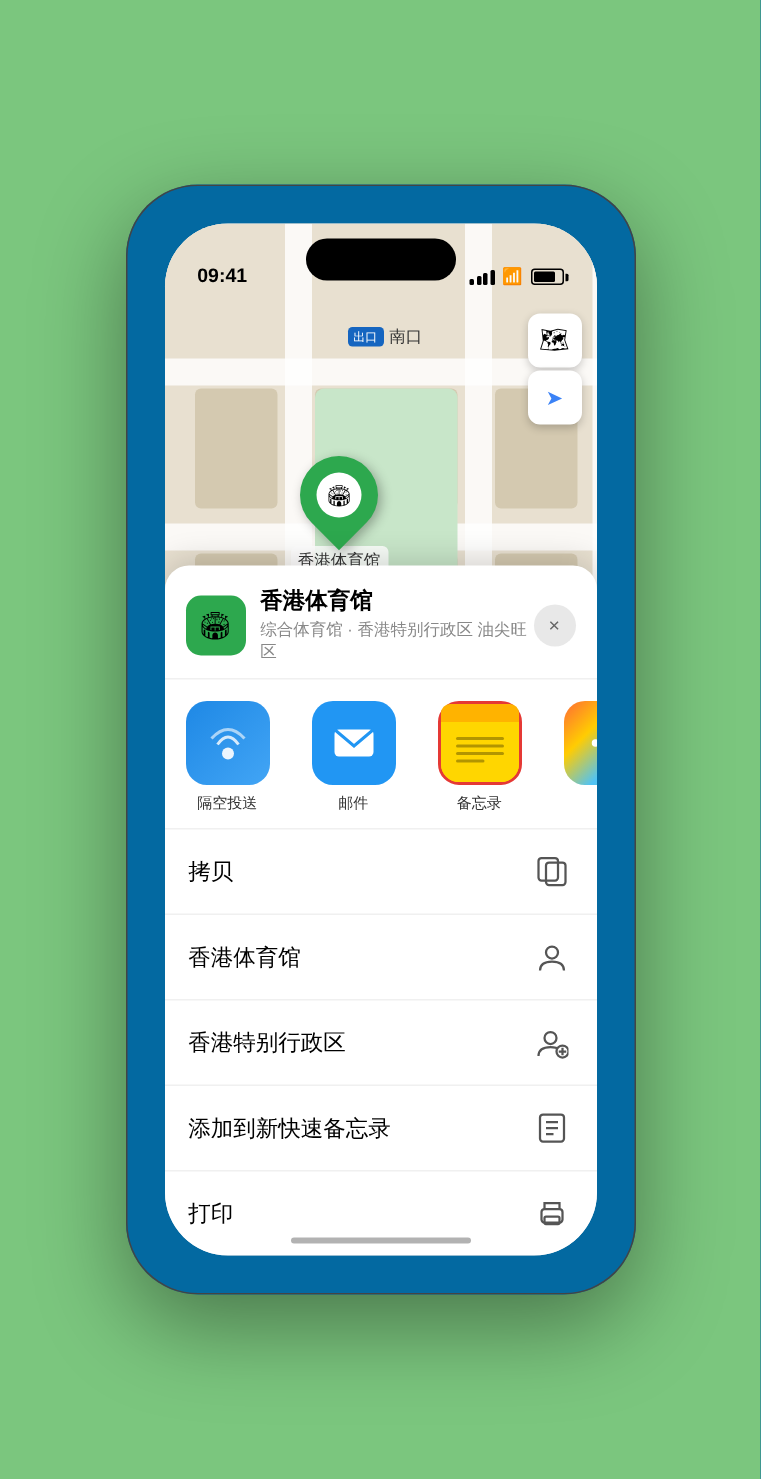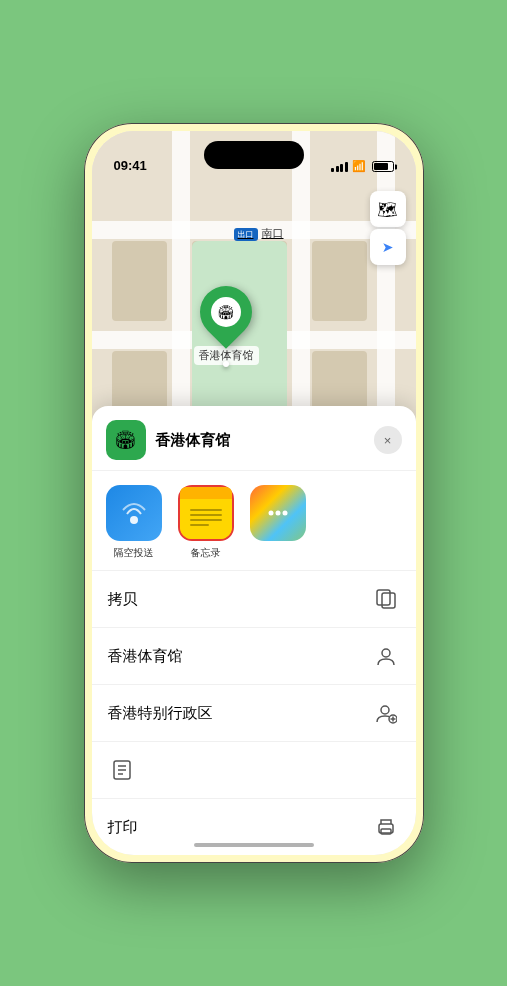--- a/index.html
+++ b/index.html
@@ -9,23 +9,23 @@
       display: flex;
       justify-content: center;
       align-items: center;
       min-height: 100vh;
       font-family: -apple-system, 'SF Pro Display', 'Helvetica Neue', Arial, sans-serif;
     }
 
     .phone-frame {
       width: 340px;
       height: 740px;
-      background: #fef9c3;
+      background: #0369a1;
       border-radius: 48px;
-      padding: 8px;
+      padding: 26px;
       box-shadow: 0 20px 60px rgba(0,0,0,0.4), inset 0 0 0 1px #444;
       position: relative;
     }
 
     .phone-screen {
       width: 100%;
       height: 100%;
       background: #f0f0f0;
       border-radius: 42px;
       overflow: hidden;
@@ -259,21 +259,21 @@
       font-size: 13px;
       color: #666;
       cursor: pointer;
       flex-shrink: 0;
     }
 
     
     .share-icons-row {
       display: flex;
       padding: 14px 10px 10px;
-      gap: 8px;
+      gap: 20px;
       overflow-x: auto;
     }
 
     .share-item {
       display: flex;
       flex-direction: column;
       align-items: center;
       gap: 5px;
       min-width: 64px;
     }
@@ -392,40 +392,38 @@
       position: absolute;
       bottom: -2px;
       left: 50%;
       transform: translateX(-50%);
       box-shadow: 0 2px 4px rgba(0,0,0,0.3);
     }
 
     .south-entrance {
       position: absolute;
       top: 68px;
-      left: 142px;
-      display: flex;
-      align-items: flex-end;
+      left: 122px;
+      display: flex;
+      align-items: center;
       gap: 4px;
-      text-decoration: underline;
     }
 
     .entrance-badge {
       background: #1565c0;
       color: white;
       font-size: 8px;
       padding: 1px 4px;
       border-radius: 3px;
     }
 
     .entrance-label {
       font-size: 11px;
       color: #333;
       font-weight: 500;
-      margin-top: 27px;
     }
   </style>
 </head>
 <body>
 
 <div class="phone-frame">
   <div class="phone-screen">
     <div class="dynamic-island"></div>
 
     <div class="status-bar">
@@ -496,38 +494,48 @@
     </div>
 
     <div class="bottom-sheet">
 
       <div class="sheet-header">
         <div class="venue-icon">
           <span class="venue-icon-inner">🏟</span>
         </div>
         <div class="venue-info">
           <div class="venue-name">香港体育馆</div>
+          <div class="venue-desc">综合体育馆 · 香港特别行政区 油尖旺区</div>
         </div>
         <div class="close-btn">×</div>
       </div>
 
       <div class="share-icons-row">
 
         <div class="share-item">
           <div class="share-icon-wrapper airdrop">
             <svg width="30" height="30" viewBox="0 0 30 30">
               <circle cx="15" cy="22" r="4" fill="white" opacity="0.9"></circle>
               <path d="M8 16 Q15 6 22 16" stroke="white" stroke-width="2" fill="none" opacity="0.8"></path>
               <path d="M4 12 Q15 0 26 12" stroke="white" stroke-width="2" fill="none" opacity="0.6"></path>
             </svg>
           </div>
           <span class="share-label">隔空投送</span>
         </div>
 
 
+        <div class="share-item">
+          <div class="share-icon-wrapper mail">
+            <svg width="30" height="24" viewBox="0 0 30 24">
+              <rect x="2" y="3" width="26" height="18" rx="3" fill="white"></rect>
+              <polyline points="2,3 15,14 28,3" stroke="#2196F3" stroke-width="2" fill="none"></polyline>
+            </svg>
+          </div>
+          <span class="share-label">邮件</span>
+        </div>
 
         <div class="share-item">
           <div class="share-icon-wrapper notes" style="position:relative; overflow:visible;">
             <div class="notes-inner">
               <div class="notes-top-bar"></div>
               <div class="notes-lines">
                 <div class="notes-line"></div>
                 <div class="notes-line"></div>
                 <div class="notes-line"></div>
                 <div class="notes-line" style="width:60%"></div>
@@ -579,20 +587,21 @@
               <circle cx="10" cy="8" r="4" fill="none" stroke="#555" stroke-width="1.5"></circle>
               <path d="M2 20 Q2 14 10 14 Q18 14 18 20" fill="none" stroke="#555" stroke-width="1.5"></path>
               <circle cx="18" cy="17" r="4" fill="white" stroke="#555" stroke-width="1.5"></circle>
               <line x1="18" y1="14.5" x2="18" y2="19.5" stroke="#555" stroke-width="1.5"></line>
               <line x1="15.5" y1="17" x2="20.5" y2="17" stroke="#555" stroke-width="1.5"></line>
             </svg>
           </div>
         </div>
 
         <div class="action-item">
+          <span class="action-label">添加到新快速备忘录</span>
           <div class="action-icon">
             <svg width="22" height="22" viewBox="0 0 22 22">
               <rect x="3" y="2" width="16" height="18" rx="2" fill="none" stroke="#555" stroke-width="1.5"></rect>
               <line x1="7" y1="7" x2="15" y2="7" stroke="#555" stroke-width="1.5"></line>
               <line x1="7" y1="11" x2="15" y2="11" stroke="#555" stroke-width="1.5"></line>
               <line x1="7" y1="15" x2="12" y2="15" stroke="#555" stroke-width="1.5"></line>
             </svg>
           </div>
         </div>
 

